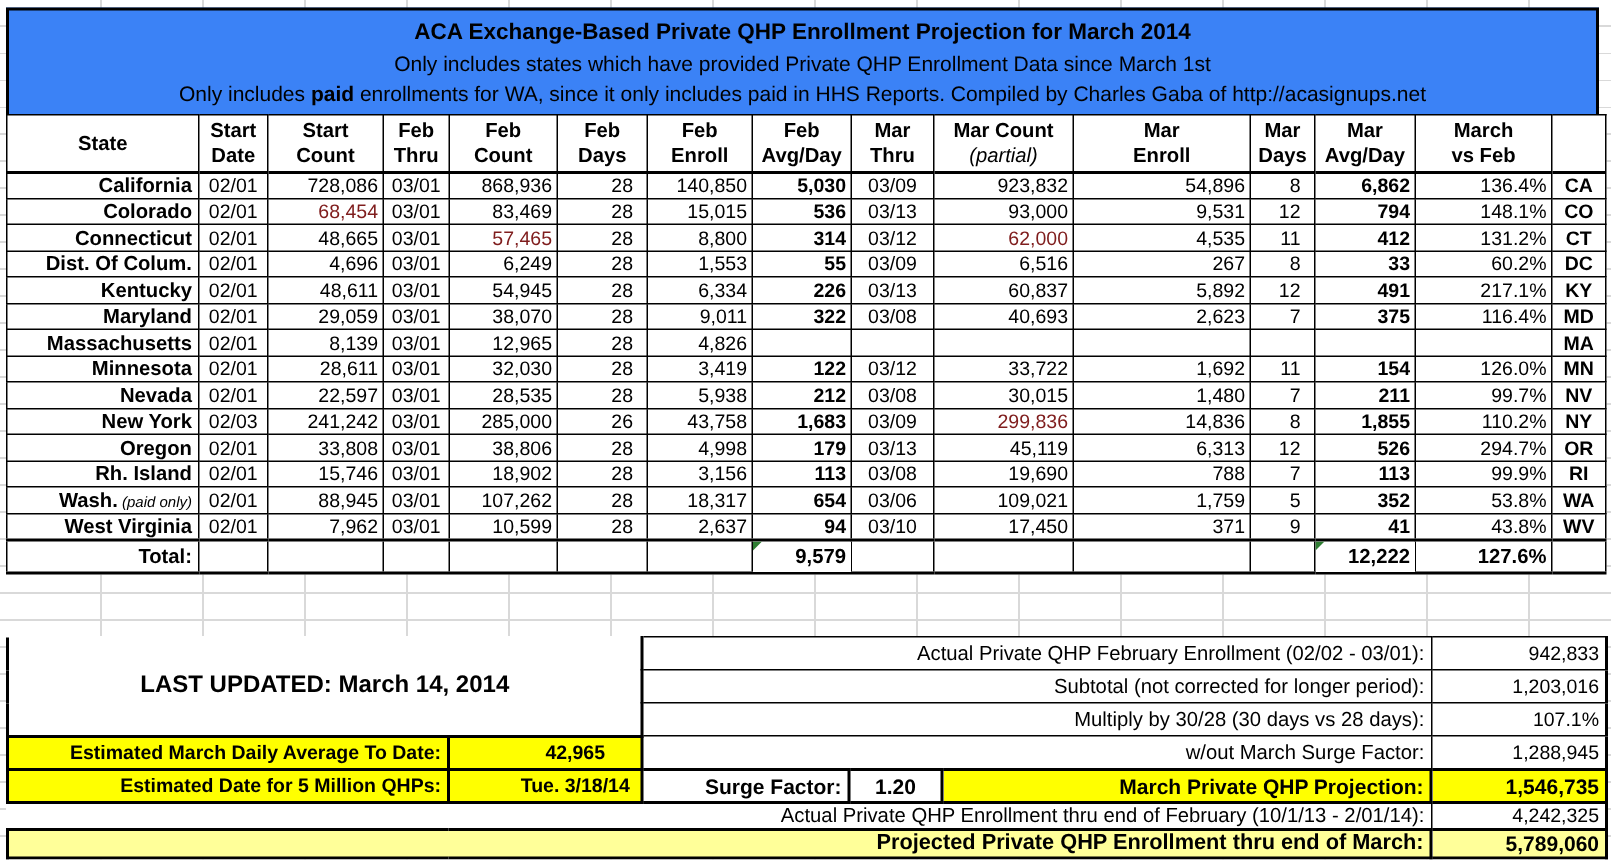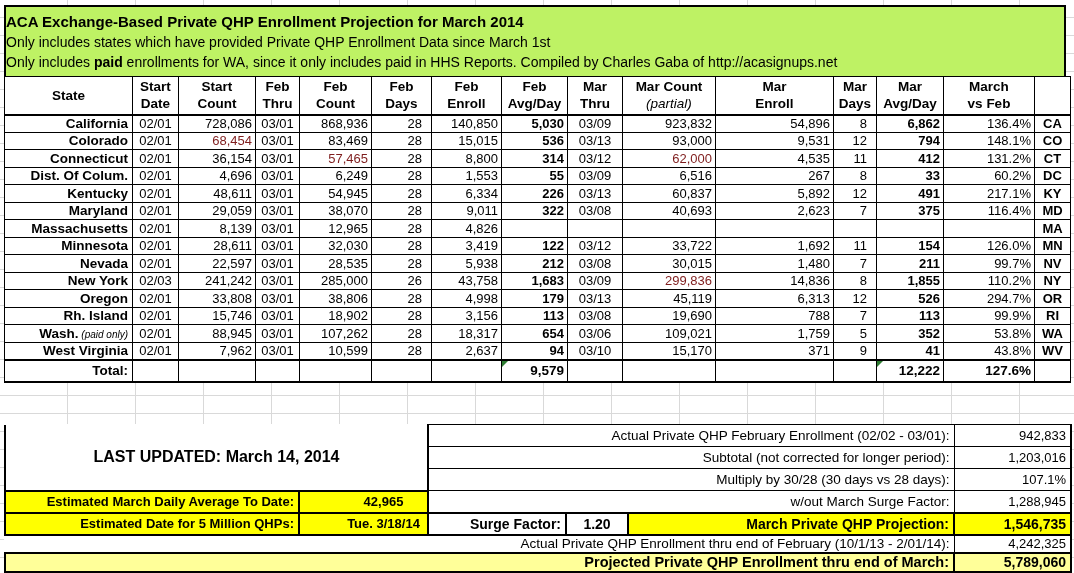--- a/index.html
+++ b/index.html
@@ -8,22 +8,22 @@
     font-family:"Liberation Sans",sans-serif;color:#000;background:#fff;
   }
   
   .gridbg{position:absolute;inset:0;z-index:0;
     background-image:
       repeating-linear-gradient(to right,transparent 0 67px,#d9d9d9 67px 68px),
       repeating-linear-gradient(to bottom,transparent 0 17px,#d9d9d9 17px 18px);
   }
   .titlebox{
     position:absolute;left:4px;top:5px;width:1062px;height:73px;z-index:2;
-    background:#bef264;border:2px solid #000;box-sizing:border-box;
-    padding-top:5px;line-height:20px;font-size:14px;
+    background:#3b82f6;border:2px solid #000;box-sizing:border-box;
+    text-align:center;padding-top:5px;line-height:20px;font-size:14px;
   }
   .titlebox .t1{font-size:15px;font-weight:bold;}
   b.inl{font-weight:bold;}
   table{border-collapse:collapse;table-layout:fixed;background:#fff;z-index:2;}
   #main-table{position:absolute;left:4px;top:76px;width:1066px;}
   #main-table th,#main-table td{
     box-sizing:border-box;border:1px solid #000;overflow:hidden;white-space:nowrap;
     font-size:13px;padding:0 3px;background:#fff;
   }
   #main-table thead th{
@@ -143,21 +143,21 @@
     <td class="num mar">93,000</td>
     <td class="num mar">9,531</td>
     <td class="days mar">12</td>
     <td class="num bold mar">794</td>
     <td class="num mar">148.1%</td>
     <td class="c-code mar">CO</td>
   </tr>
       <tr data-status="green">
     <td class="c-state"><span class="sname">Connecticut</span><span class="snote"></span></td>
     <td class="ctr">02/01</td>
-    <td class="num">36,154</td>
+    <td class="num">48,665</td>
     <td class="ctr">03/01</td>
     <td class="num muted">57,465</td>
     <td class="days">28</td>
     <td class="num">8,800</td>
     <td class="num bold">314</td>
     <td class="ctr mar">03/12</td>
     <td class="num mar muted">62,000</td>
     <td class="num mar">4,535</td>
     <td class="days mar">11</td>
     <td class="num bold mar">412</td>
@@ -337,21 +337,21 @@
       <tr data-status="pink">
     <td class="c-state"><span class="sname">West Virginia</span><span class="snote"></span></td>
     <td class="ctr">02/01</td>
     <td class="num">7,962</td>
     <td class="ctr">03/01</td>
     <td class="num">10,599</td>
     <td class="days">28</td>
     <td class="num">2,637</td>
     <td class="num bold">94</td>
     <td class="ctr mar">03/10</td>
-    <td class="num mar">15,170</td>
+    <td class="num mar">17,450</td>
     <td class="num mar">371</td>
     <td class="days mar">9</td>
     <td class="num bold mar">41</td>
     <td class="num mar">43.8%</td>
     <td class="c-code mar">WV</td>
   </tr>
     </tbody>
   <tbody>
     <tr class="total-row">
       <td class="c-state">Total:</td>

